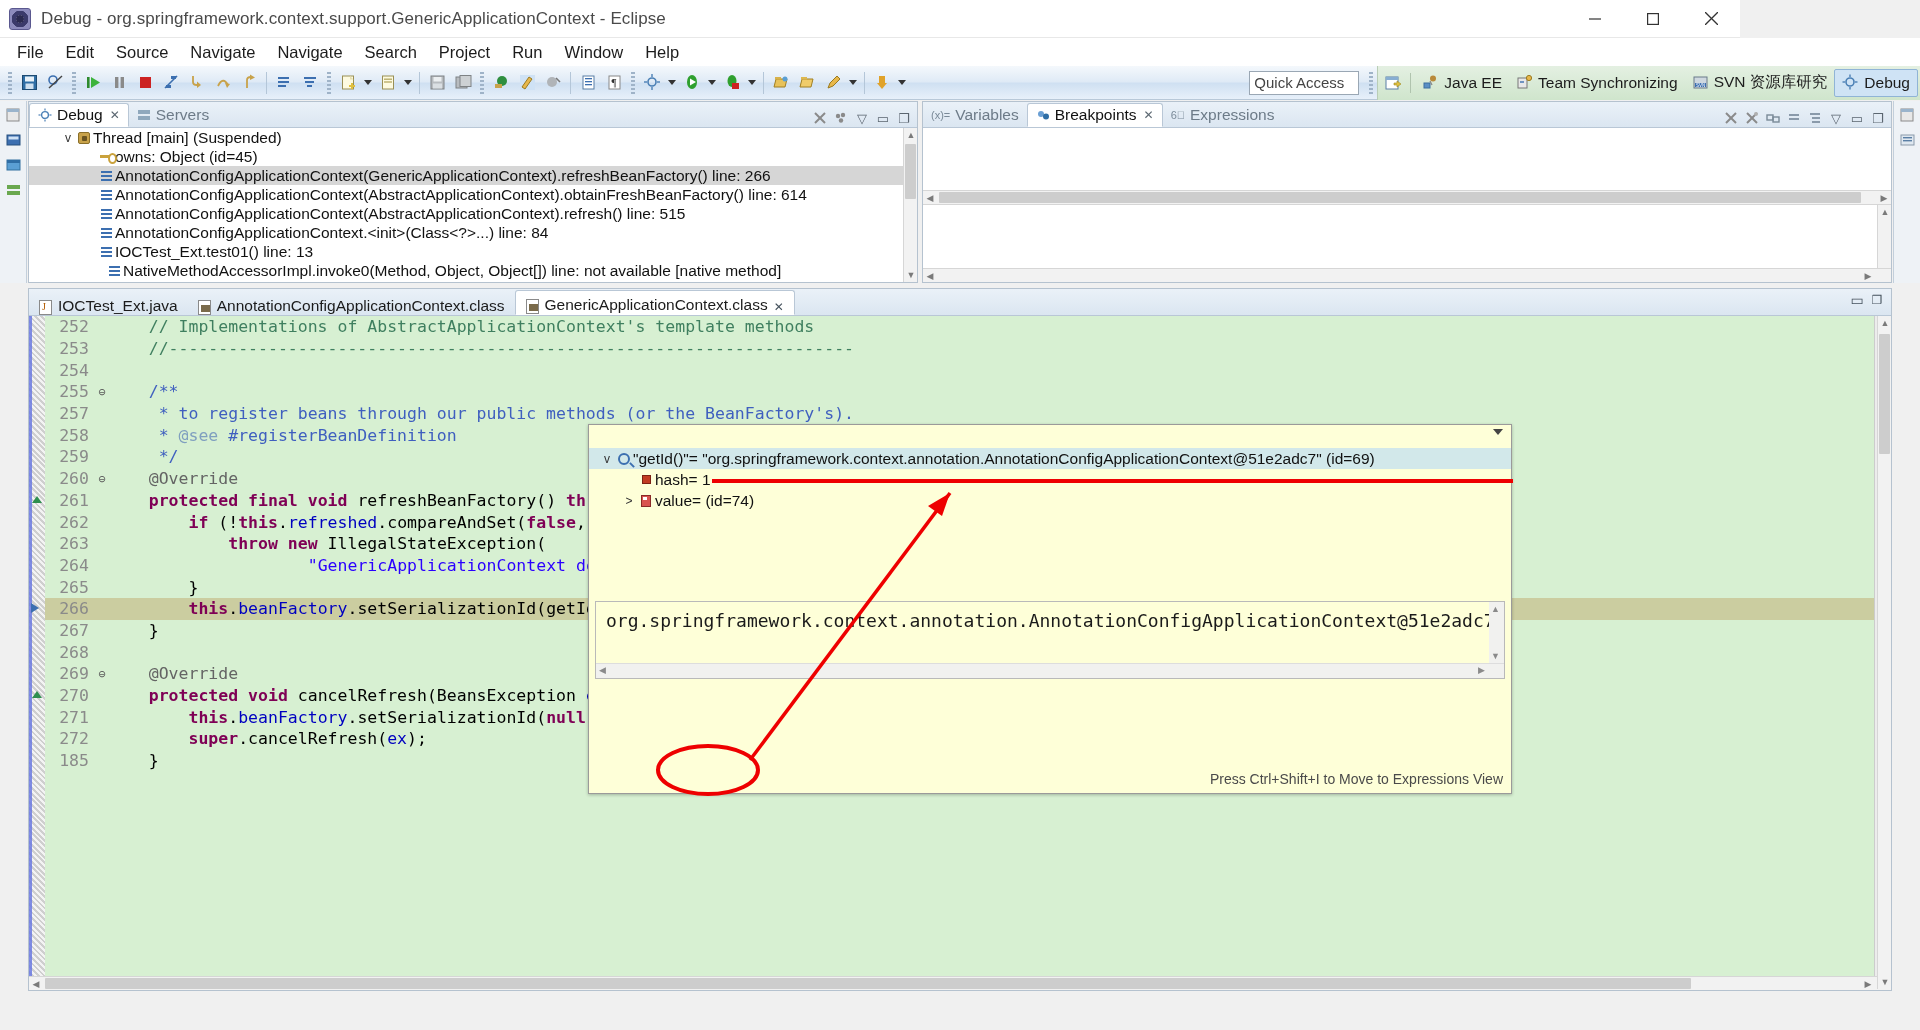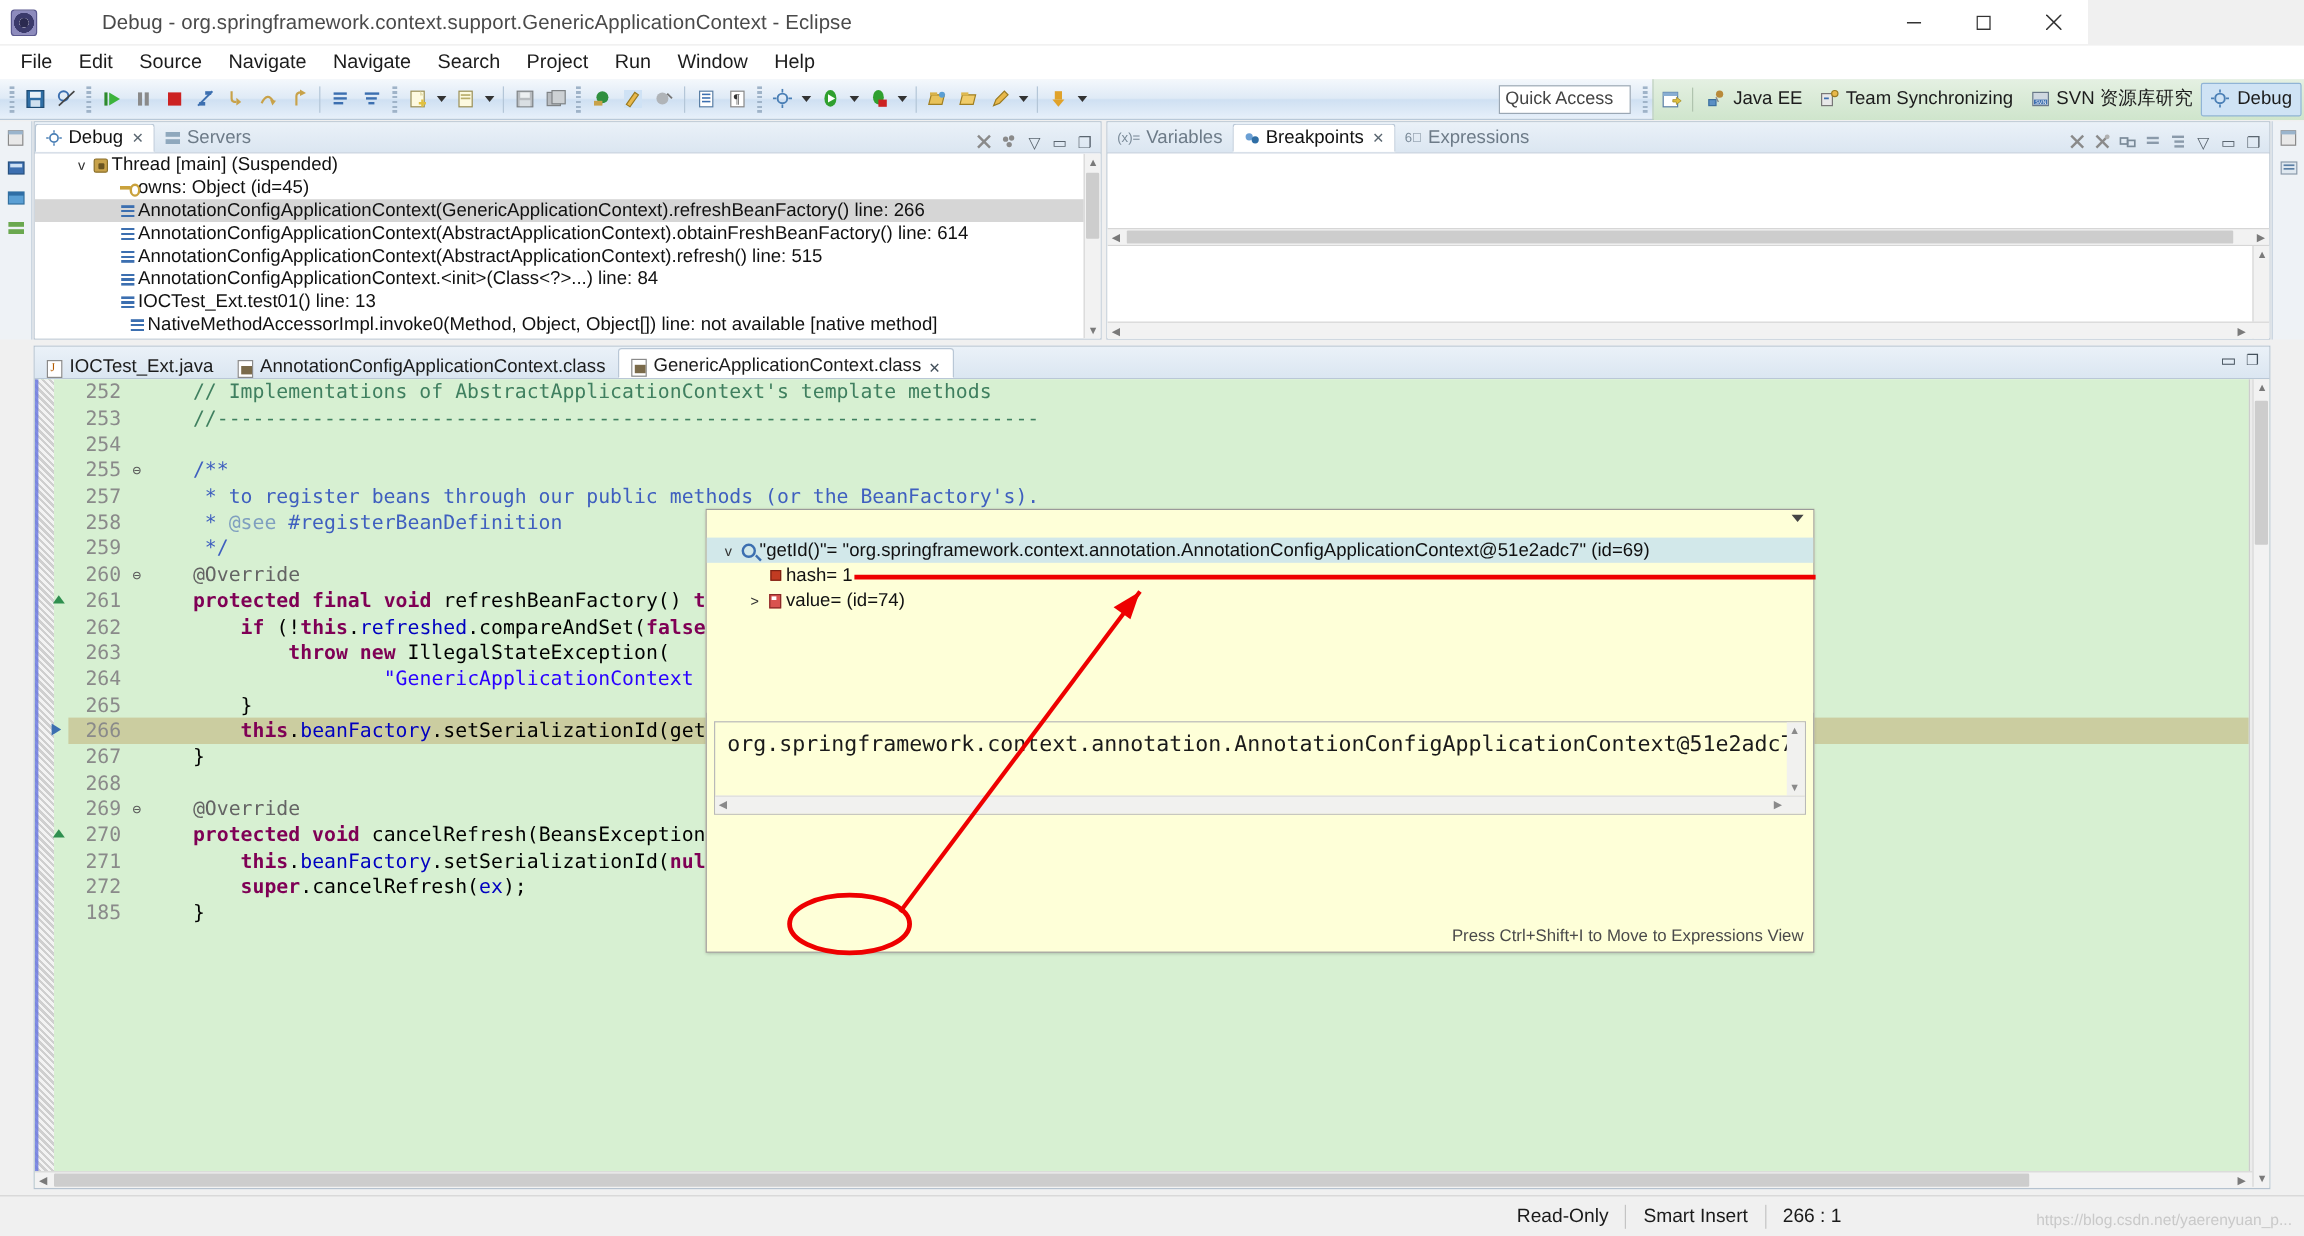--- a/index.html
+++ b/index.html
@@ -15,21 +15,20 @@
     width: 1920px; height: 1030px;
     background: #f0f0f0;
   }
 
   
   .titlebar {
     position: absolute; left: 0; top: 0; width: 1740px; height: 38px;
     background: #ffffff;
     display: flex; align-items: center;
     border-bottom: 1px solid #e8e8e8;
-    gap: 44px;
   }
   .title-icon {
     width: 22px; height: 22px; margin-left: 9px; margin-right: 10px;
     border-radius: 3px;
     background: radial-gradient(circle at 50% 50%, #d8d6e8 0 28%, #3b3a6b 30% 58%, #8d8bbd 60% 100%);
     border: 1px solid #5a588f;
     position: relative; flex: none;
   }
   .title-icon::after {
     content:""; position:absolute; left:6px; top:6px; width:8px; height:8px;
@@ -171,21 +170,21 @@
   .cfile-ico{width:13px;height:15px;background:#fff;border:1px solid #8a8a8a;position:relative;flex:none;}
   .cfile-ico::after{content:"";position:absolute;left:2px;top:4px;width:9px;height:7px;background:#7a6a4a;}
   .ed-min { position:absolute; right:26px; top:3px; width:16px;height:16px; color:#44515c; font-size:14px; display:flex;align-items:center;justify-content:center;}
   .ed-max { position:absolute; right:6px; top:3px; width:16px;height:16px; color:#44515c; font-size:12px; display:flex;align-items:center;justify-content:center;}
 
   #code-area { position:absolute; left:0; top:27px; right:0; bottom:0; background:#d7f0d2; overflow:hidden;}
   .code-marker-col { position:absolute; left:0; top:0; width:16px; bottom:14px;
      background: repeating-linear-gradient(45deg,#f3f3f3 0 2px,#cfcfcf 2px 4px); }
   .code-gutter-sep { position:absolute; left:0; top:0; width:3px; bottom:14px; background:#6b79e0; opacity:.85;}
   .code-lines { position:absolute; left:16px; top:0; right:17px; bottom:14px; }
-  .cline { height:21.7px; display:flex; align-items:center; font-family:"DejaVu Sans Mono", monospace; font-size:16.5px; white-space:pre;margin-left:12px;}
+  .cline { height:21.7px; display:flex; align-items:center; font-family:"DejaVu Sans Mono", monospace; font-size:16.5px; white-space:pre;}
   .cline.hl { background:#cbcda0; }
   .lnum { width:50px; text-align:right; padding-right:6px; color:#8a8a8a; font-size:16.5px; flex:none;
           font-family:"DejaVu Sans Mono", monospace;}
   .fold { width:14px; color:#5b5b5b; font-size:12px; flex:none; text-align:center;}
   .kw { color:#7f0055; font-weight:bold;}
   .cmt { color:#3f7f5f; }
   .jdoc { color:#3f5fbf; }
   .jdoctag { color:#7f9fbf; }
   .str { color:#2a00ff; }
   .fld { color:#0000c0; }
@@ -871,23 +870,14 @@
     <div class="insp-hint">Press Ctrl+Shift+I to Move to Expressions View</div>
   </div>
 
   <svg class="annot" style="left:0;top:0;width:1920px;height:1030px">
     <line x1="712" y1="481" x2="1513" y2="481" stroke="#ee0000" stroke-width="4"></line>
     <ellipse cx="708" cy="770" rx="50" ry="24" fill="none" stroke="#ee0000" stroke-width="4"></ellipse>
     <line x1="750" y1="760" x2="950" y2="493" stroke="#ee0000" stroke-width="3.5"></line>
     <polygon points="950,493 928,506 942,516" fill="#ee0000"></polygon>
   </svg>
 
-  <div class="statusbar">
-    <div style="width:1250px"></div>
-    <div class="sb-cell">Read-Only</div>
-    <div class="sb-sep"></div>
-    <div class="sb-cell">Smart Insert</div>
-    <div class="sb-sep"></div>
-    <div class="sb-cell">266 : 1</div>
-    <div class="watermark">https://blog.csdn.net/yaerenyuan_p...</div>
-  </div>
 
 </div>
 
 </body></html>

